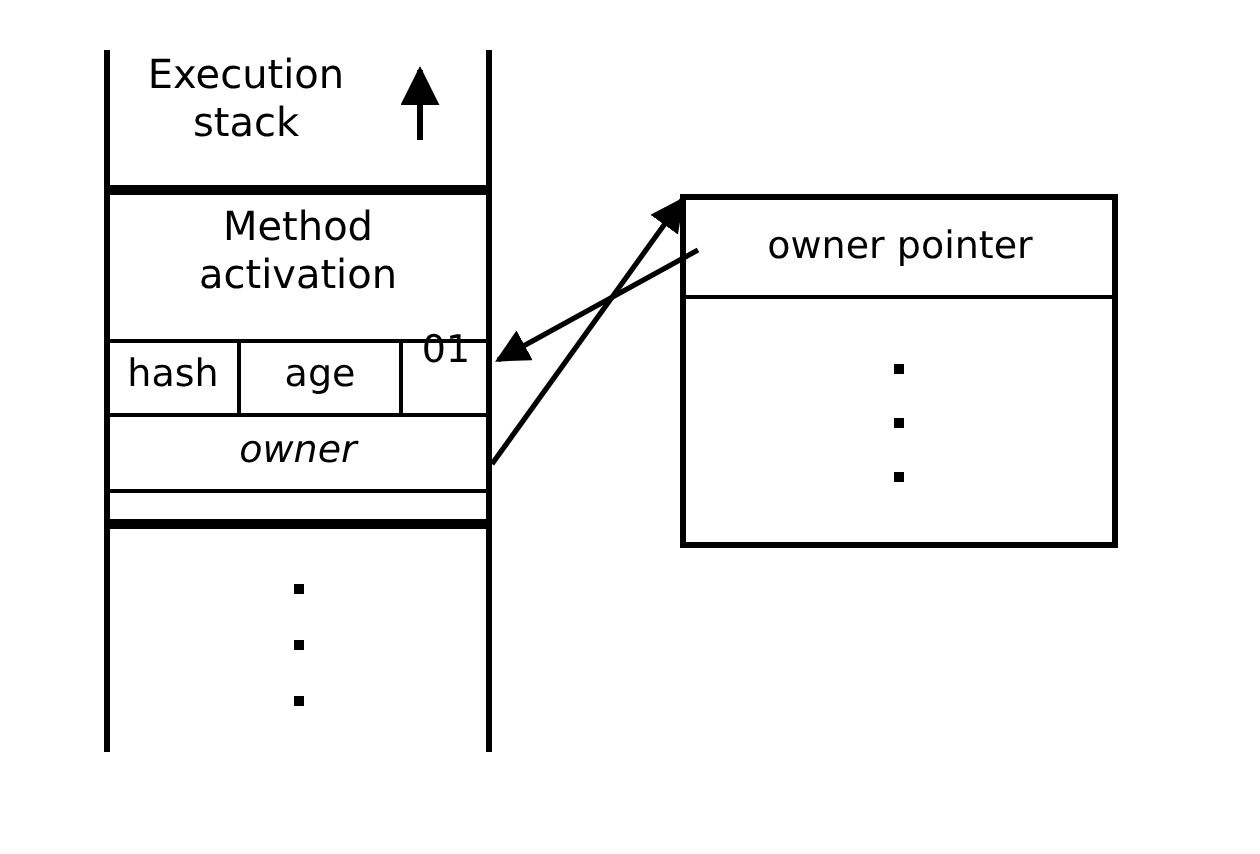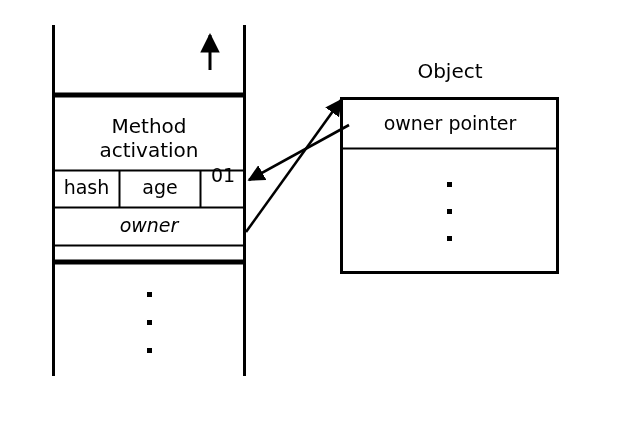--- a/index.html
+++ b/index.html
@@ -24,21 +24,21 @@
   }
   .txt {
     position: absolute;
     color: #000000;
     text-align: center;
     line-height: 1.18;
     white-space: pre-line;
     user-select: none;
   }
   .t-exec   { left: 53px;  top: 26px;  width: 140px; font-size: 20px; }
-  .t-method { left: 55px;  top: 102px; width: 188px; font-size: 20px; margin-top: 13px; }
+  .t-method { left: 55px;  top: 102px; width: 188px; font-size: 20px; }
   .t-hash   { left: 55px;  top: 176px; width: 63px;  font-size: 19px; }
   .t-age    { left: 121px; top: 176px; width: 78px;  font-size: 19px; }
   .t-01     { left: 202px; top: 164px; width: 42px;  font-size: 19px; }
   .t-owner  { left: 55px;  top: 214px; width: 188px; font-size: 19px; font-style: italic; }
   .t-object { left: 345px; top: 60px;  width: 210px; font-size: 20px; }
   .t-sp     { left: 345px; top: 112px; width: 210px; font-size: 19px; }
 </style>
 </head>
 <body>
 
@@ -98,29 +98,30 @@
 
     <g>
       <line x1="349" y1="125" x2="249" y2="180" stroke="#000" stroke-width="2.6" marker-end="url(#ah)"></line>
     </g>
 
     <g>
       <line x1="246" y1="232" x2="341" y2="100" stroke="#000" stroke-width="2.6" marker-end="url(#ah2)"></line>
     </g>
   </svg>
 
+  <div class="txt t-exec">Execution
+stack</div>
 
   <div class="txt t-method">Method
 activation</div>
 
   <div class="txt t-age">age</div>
 
   <div class="txt t-hash">hash</div>
 
   <div class="txt t-01">01</div>
 
   <div class="txt t-owner">owner</div>
 
-  <div class="txt t-object">Object</div>
 
   <div class="txt t-sp">owner pointer</div>
 
 </div>
 
 </body></html>

